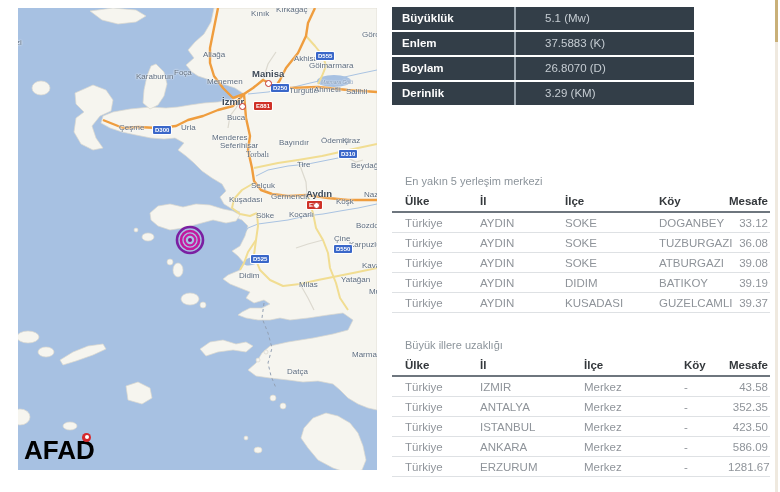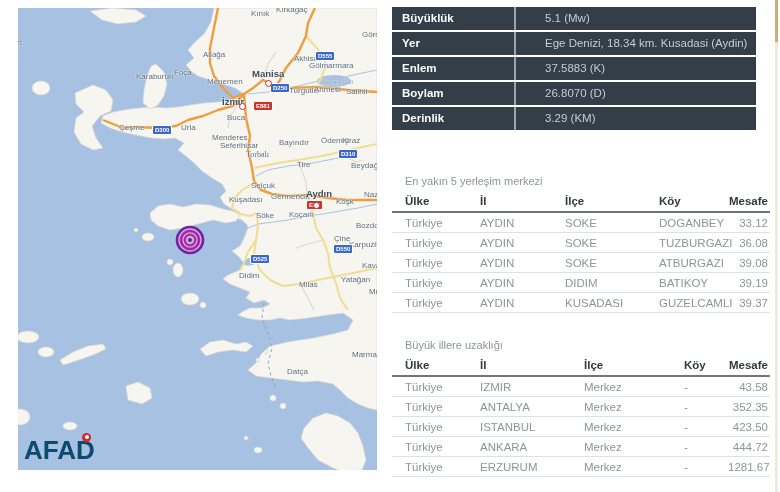--- a/index.html
+++ b/index.html
@@ -14,28 +14,28 @@
   .maplabel.city{color:#3e4a57;font-size:9.5px;font-weight:bold;}
   .maplabel.water{color:#7e96b4;font-size:5px;font-style:italic;}
   .roadbadge{position:absolute;font-size:6px;font-weight:bold;color:#fff;line-height:8px;
              padding:0 2px;border-radius:1px;box-shadow:0 0 0 1px #ffffff;white-space:nowrap;}
   .roadbadge.blue{background:#3a67c9;}
   .roadbadge.red{background:#cf3127;}
   .citymarker{position:absolute;width:5px;height:5px;border-radius:50%;background:#fff;
               border:1.5px solid #c2302a;box-sizing:content-box;}
   #epicenter{position:absolute;width:30px;height:30px;}
   #afad-logo{position:absolute;left:6px;top:429px;}
-  #afad-logo .afad-text{font-size:26px;font-weight:bold;color:#0c4a6e;letter-spacing:0px;line-height:26px;}
+  #afad-logo .afad-text{font-size:26px;font-weight:bold;color:#000000;letter-spacing:0px;line-height:26px;}
   #afad-logo .flagdot{position:absolute;left:58px;top:-4px;width:9px;height:9px;border-radius:50%;
                       background:#d6272b;}
   #afad-logo .flagdot:after{content:"";position:absolute;left:2.5px;top:2px;width:4px;height:4px;
                       border-radius:50%;background:#ffffff;}
 
   
-  #detail-table{position:absolute;left:392px;top:7px;width:364px;}
+  #detail-table{position:absolute;left:392px;top:7px;width:302px;}
   .drow{display:flex;height:23px;margin-bottom:2px;background:#333e48;}
   .dlabel{width:112px;padding-left:10px;font-size:11.5px;font-weight:bold;color:#fdfdfd;
           line-height:23px;border-right:2px solid #9aa5ae;}
   .dvalue{flex:1;padding-left:29px;font-size:11.5px;color:#c6cdd3;line-height:23px;}
 
   .section-title{position:absolute;left:405px;font-size:11px;color:#8c949b;}
   #title-nearest{top:175px;}
   #title-cities{top:339px;}
 
   table.datatable{position:absolute;left:392px;width:378px;border-collapse:collapse;table-layout:fixed;}
@@ -209,24 +209,20 @@
     <span class="flagdot"></span>
   </div>
 </div>
 
 <div id="detail-table">
     <div class="drow">
       <div class="dlabel">Büyüklük</div>
       <div class="dvalue">5.1 (Mw)</div>
     </div>
     <div class="drow">
-      <div class="dlabel">Yer</div>
-      <div class="dvalue">Ege Denizi, 18.34 km. Kusadasi (Aydin)</div>
-    </div>
-    <div class="drow">
       <div class="dlabel">Enlem</div>
       <div class="dvalue">37.5883 (K)</div>
     </div>
     <div class="drow">
       <div class="dlabel">Boylam</div>
       <div class="dvalue">26.8070 (D)</div>
     </div>
     <div class="drow">
       <div class="dlabel">Derinlik</div>
       <div class="dvalue">3.29 (KM)</div>
@@ -328,21 +324,21 @@
         <td>ISTANBUL</td>
         <td>Merkez</td>
         <td>-</td>
         <td>423.50</td>
       </tr>
       <tr>
         <td>Türkiye</td>
         <td>ANKARA</td>
         <td>Merkez</td>
         <td>-</td>
-        <td>444.72</td>
+        <td>586.09</td>
       </tr>
       <tr>
         <td>Türkiye</td>
         <td>ERZURUM</td>
         <td>Merkez</td>
         <td>-</td>
         <td>1281.67</td>
       </tr>
     </tbody>
 </table>

